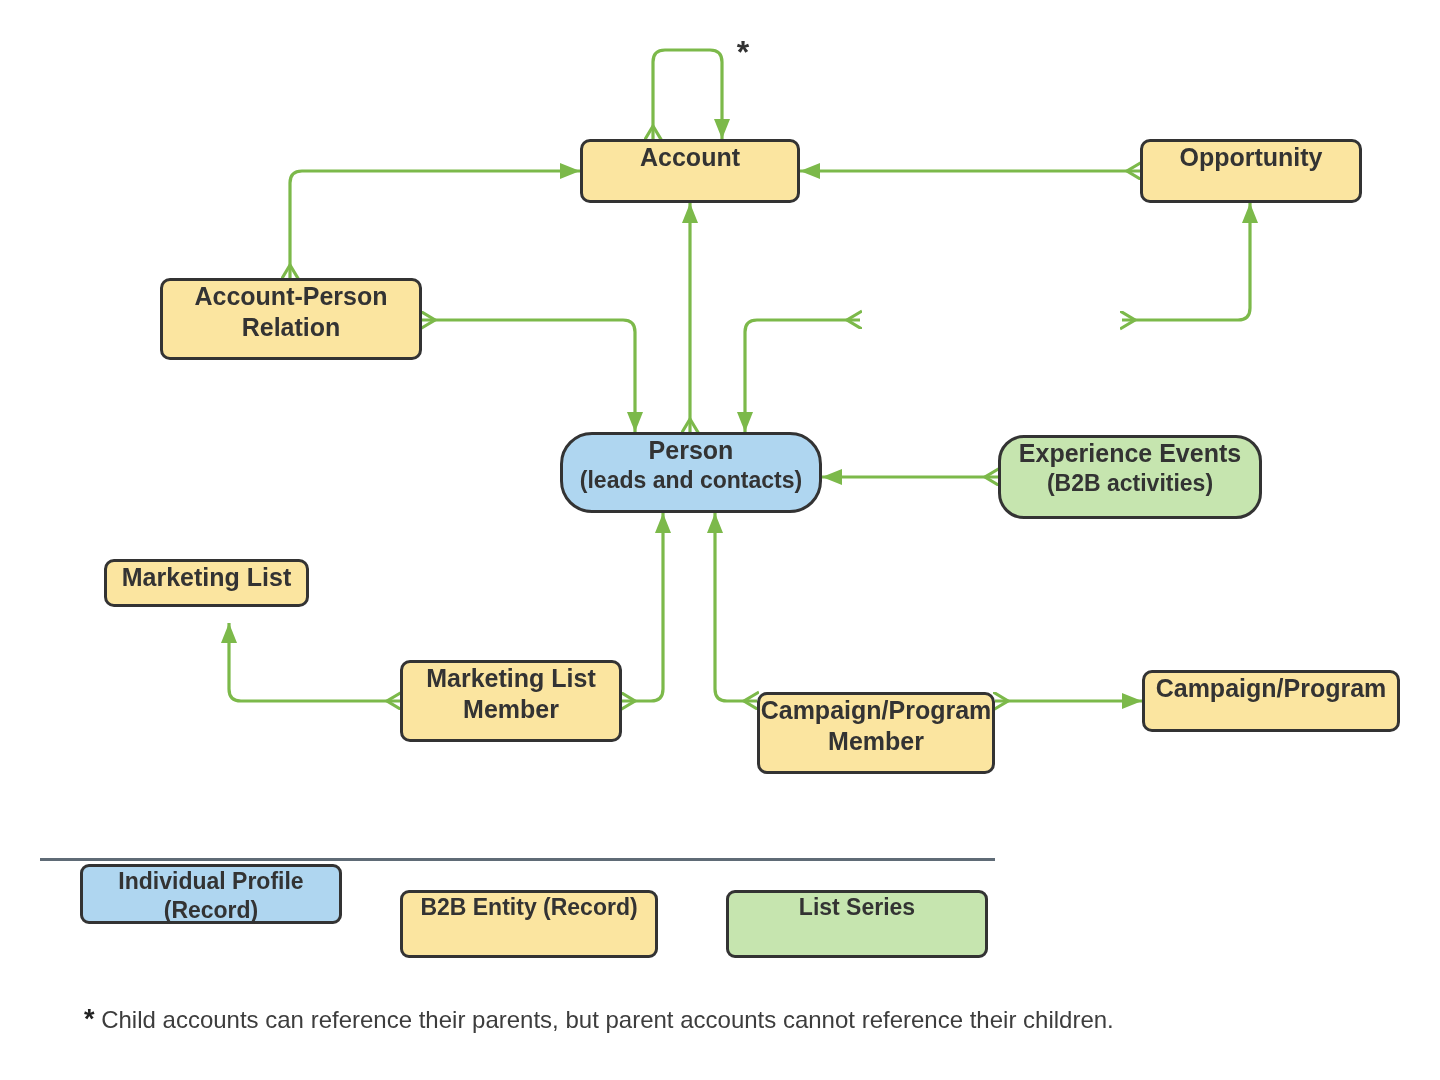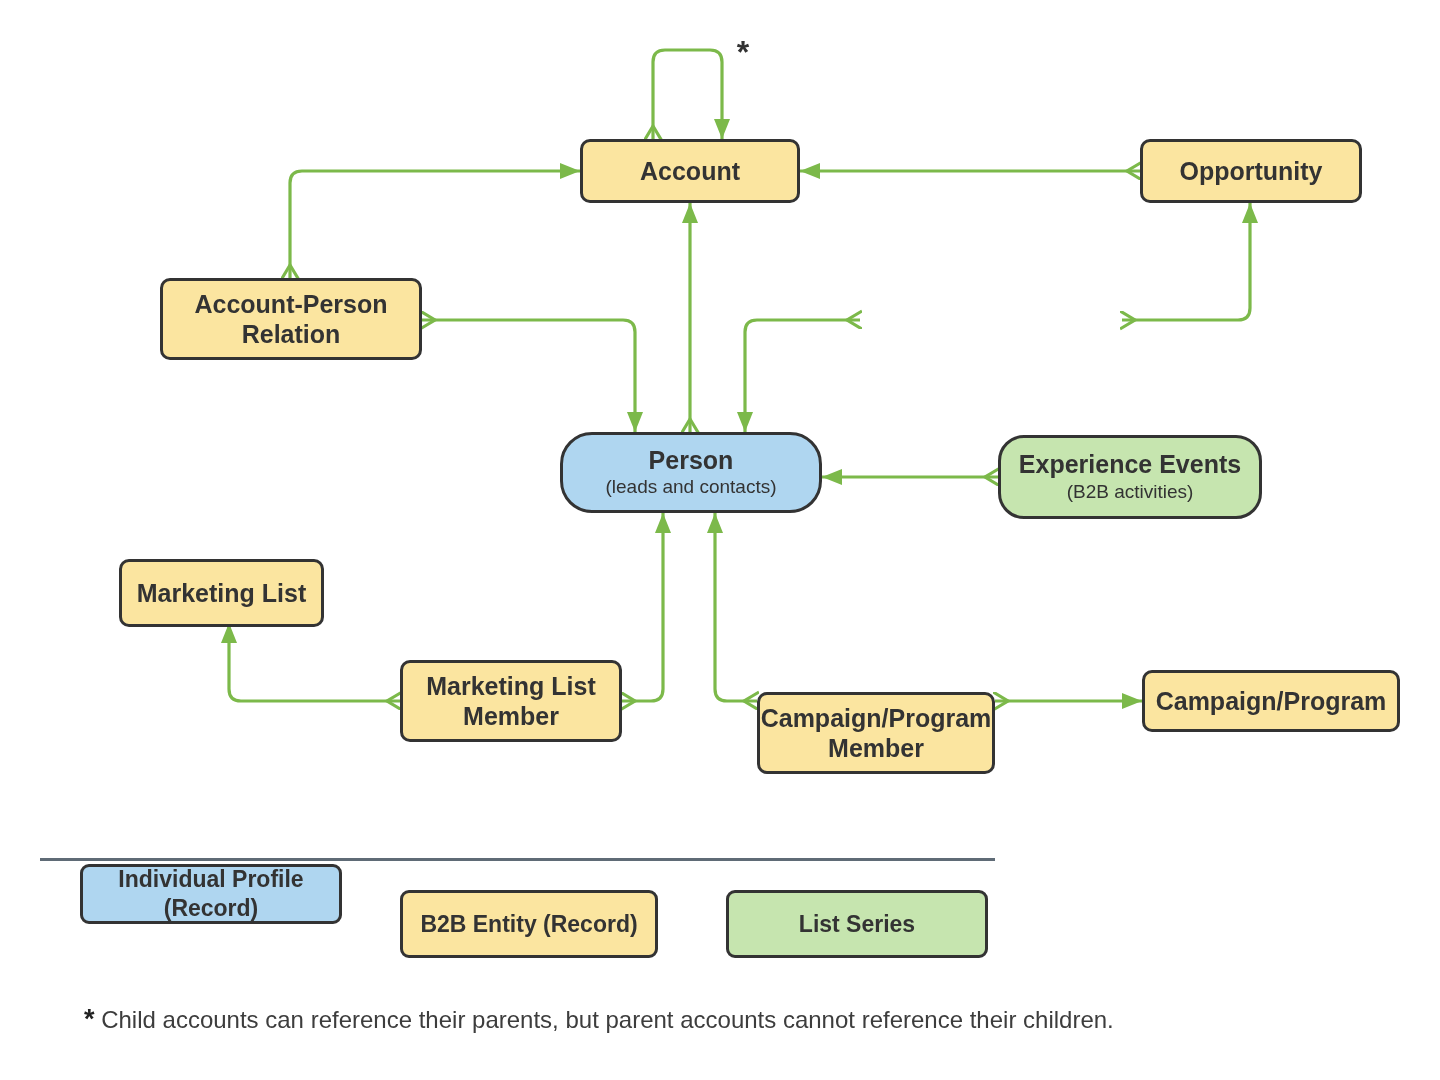--- a/index.html
+++ b/index.html
@@ -7,27 +7,27 @@
     position:relative;
     width:1440px;height:1080px;
     background:#ffffff;
     font-family:"Liberation Sans","DejaVu Sans",sans-serif;
     overflow:hidden;
   }
   #edges{position:absolute;left:0;top:0;width:1440px;height:1080px;}
   .node{
     position:absolute;box-sizing:border-box;
     border:3.5px solid #333333;border-radius:10px;
-    display:flex;flex-direction:column;align-items:center;justify-content:center;
+    display:flex;flex-direction:column;align-items:center;
     text-align:center;color:#333333;font-weight:bold;font-size:25px;line-height:1.22;
   }
   .fill-yellow{background:#FBE5A0;}
   .fill-blue{background:#AFD6F0;}
   .fill-green{background:#C6E5AF;}
-  .node .sub{font-weight:normal;font-size:19px;line-height:1.3;}
+  .node .sub{font-weight:bold;font-size:23px;line-height:1.3;}
   .legend-box{font-size:23px;border-radius:9px;line-height:1.25;}
   #divider{position:absolute;left:40px;top:858px;width:955px;height:3px;background:#5F6B76;}
   #loop-note-marker{
     position:absolute;left:728px;top:34px;width:30px;
     font-weight:bold;font-size:32px;color:#333333;text-align:center;
   }
   #footnote{
     position:absolute;left:84px;top:1004px;width:1260px;
     font-size:24px;color:#3D3D3D;
   }
@@ -81,21 +81,21 @@
   <div class="node fill-blue" style="left:560px;top:432px;width:262px;height:81px;border-radius:32px;">
     <span>Person</span>
     <span class="sub">(leads and contacts)</span>
   </div>
 
   <div class="node fill-green" style="left:998px;top:435px;width:264px;height:84px;border-radius:26px;">
     <span>Experience Events</span>
     <span class="sub">(B2B activities)</span>
   </div>
 
-  <div class="node fill-yellow" style="left:119px;top:559px;width:205px;height:68px;">
+  <div class="node fill-yellow" style="left:104px;top:559px;width:205px;height:48px;">
     <span>Marketing List</span>
   </div>
 
   <div class="node fill-yellow" style="left:400px;top:660px;width:222px;height:82px;">
     <span>Marketing List Member</span>
   </div>
 
   <div class="node fill-yellow" style="left:757px;top:660px;width:238px;height:82px;margin-top:32px;">
     <span>Campaign/Program Member</span>
   </div>

